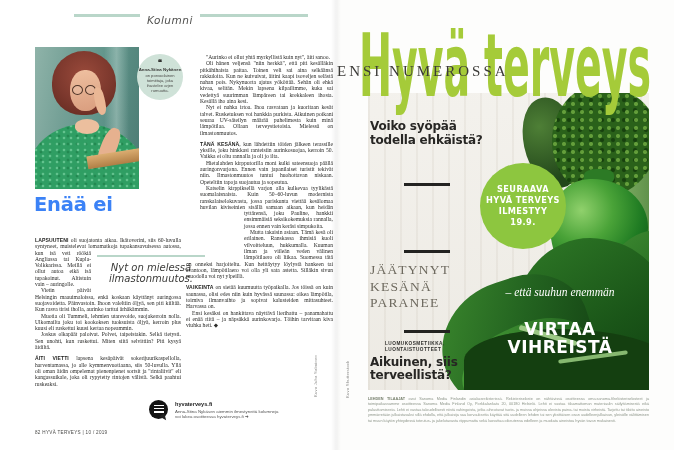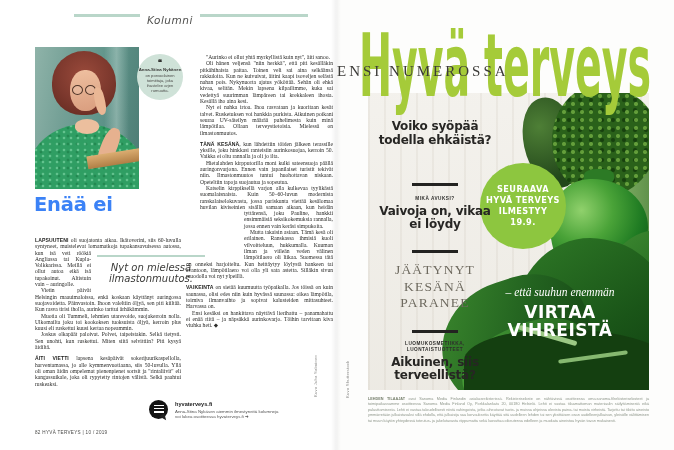--- a/index.html
+++ b/index.html
@@ -64,34 +64,34 @@
 .pepper-stem{left:216px;top:76px;width:30px;height:16px;border-radius:40%;background:#2c7a25}
 .pepper{left:182px;top:86px;width:98px;height:112px;border-radius:42% 58% 50% 50%/40% 44% 58% 60%;background:radial-gradient(circle at 32% 28%,#90d16c,#4aa338 30%,#1e7a22 58%,#0e4a14 88%)}
 .leaf-c{left:216px;top:134px;width:96px;height:176px;border-radius:50% 50% 40% 60%;transform:rotate(24deg);background:linear-gradient(115deg,#3e8c31,#1c5a1c 70%)}
 .leaf-b{left:146px;top:146px;width:158px;height:168px;border-radius:48% 52% 44% 56%;transform:rotate(12deg);background:linear-gradient(135deg,#2f7a27,#1a5518 55%,#0d3a0f)}
 .leaf-a{left:74px;top:186px;width:152px;height:134px;border-radius:55% 45% 42% 58%;transform:rotate(-18deg);background:linear-gradient(120deg,#3c8a2e,#236320 50%,#123f12)}
 .leaf-d{left:92px;top:232px;width:134px;height:82px;border-radius:50% 50% 40% 60%;transform:rotate(-24deg);background:linear-gradient(120deg,#4aa339,#2a6f24 70%)}
 .leaf-base{left:96px;top:236px;width:210px;height:70px;border-radius:45% 55% 0 0;background:#143f10}
 .stem1{left:150px;top:240px;width:60px;height:5px;border-radius:3px;background:#9cc985;transform:rotate(16deg)}
 .stem2{left:190px;top:262px;width:70px;height:4px;border-radius:3px;background:#86b870;transform:rotate(-8deg)}
 .next-circle{position:absolute;left:112px;top:70px;width:86px;height:86px;border-radius:50%;background:#8dc63f;color:#fff;display:flex;flex-direction:column;align-items:center;justify-content:center;font:700 8.2px/11px "DejaVu Sans",sans-serif;letter-spacing:.4px;z-index:3;text-align:center}
-.teasers{position:absolute;left:10px;top:0;width:114px;height:100%;z-index:4;text-align:center}
+.teasers{position:absolute;left:2px;top:0;width:114px;height:100%;z-index:4;text-align:left}
 .t-title{font:700 12px/13.5px "DejaVu Sans",sans-serif;color:#272624;letter-spacing:-.2px}
 .t-kicker{font:700 4.7px/6px "Liberation Sans",sans-serif;color:#2e2e2c;letter-spacing:.5px;margin-bottom:2.5px}
 .t1{position:absolute;left:0;top:27px;width:114px}
 .t2{position:absolute;left:0;top:103px;width:114px}
 .t3{position:absolute;left:0;top:169px;width:114px}
 .t3 .t-title{font:13.5px/16.5px "Liberation Serif",serif;color:#6e6a5f;letter-spacing:1.2px}
 .t4{position:absolute;left:0;top:248px;width:114px}
 .t4 .t-kicker{max-width:84px;margin:0 auto 2.5px}
 .hr{position:absolute;left:34px;width:46px;height:2.6px;background:#232321}
 .hr1{top:90px}.hr2{top:157px}.hr3{top:237px}
 .feature{position:absolute;left:92px;top:193px;width:200px;z-index:4;text-align:center;color:#fff}
 .feat-lead{font:italic 11.5px/13.5px "Liberation Serif",serif}
-.feat-title{font:700 17px/18.5px "DejaVu Sans",sans-serif;letter-spacing:.5px;margin-top:3px}
+.feat-title{font:700 17px/18.5px "DejaVu Sans",sans-serif;letter-spacing:.5px;margin-top:20px}
 .legal{position:absolute;left:31px;top:397px;width:281px;font:3.8px/5.4px "Liberation Sans",sans-serif;color:#8e968a;text-align:justify}
 .legal b{color:#79826f}
 </style>
 </head>
 <body>
 
 <div class="spread">
 
   <section class="page-left">
     <header class="kolumni">
@@ -175,24 +175,20 @@
         <div>HYVÄ TERVEYS</div>
         <div>ILMESTYY</div>
         <div>19.9.</div>
       </div>
 
       <div class="teasers">
         <div class="t1">
           <div class="t-title">Voiko syöpää todella ehkäistä?</div>
         </div>
         <div class="hr hr1"></div>
-        <div class="t2">
-          <div class="t-kicker">MIKÄ AVUKSI?</div>
-          <div class="t-title">Vaivoja on, vikaa ei löydy</div>
-        </div>
         <div class="hr hr2"></div>
         <div class="t3">
           <div class="t-title">JÄÄTYNYT KESÄNÄ PARANEE</div>
         </div>
         <div class="hr hr3"></div>
         <div class="t4">
           <div class="t-kicker">LUOMUKOSMETIIKKA, LUONTAISTUOTTEET</div>
           <div class="t-title">Aikuinen, siis terveellistä?</div>
         </div>
       </div>

